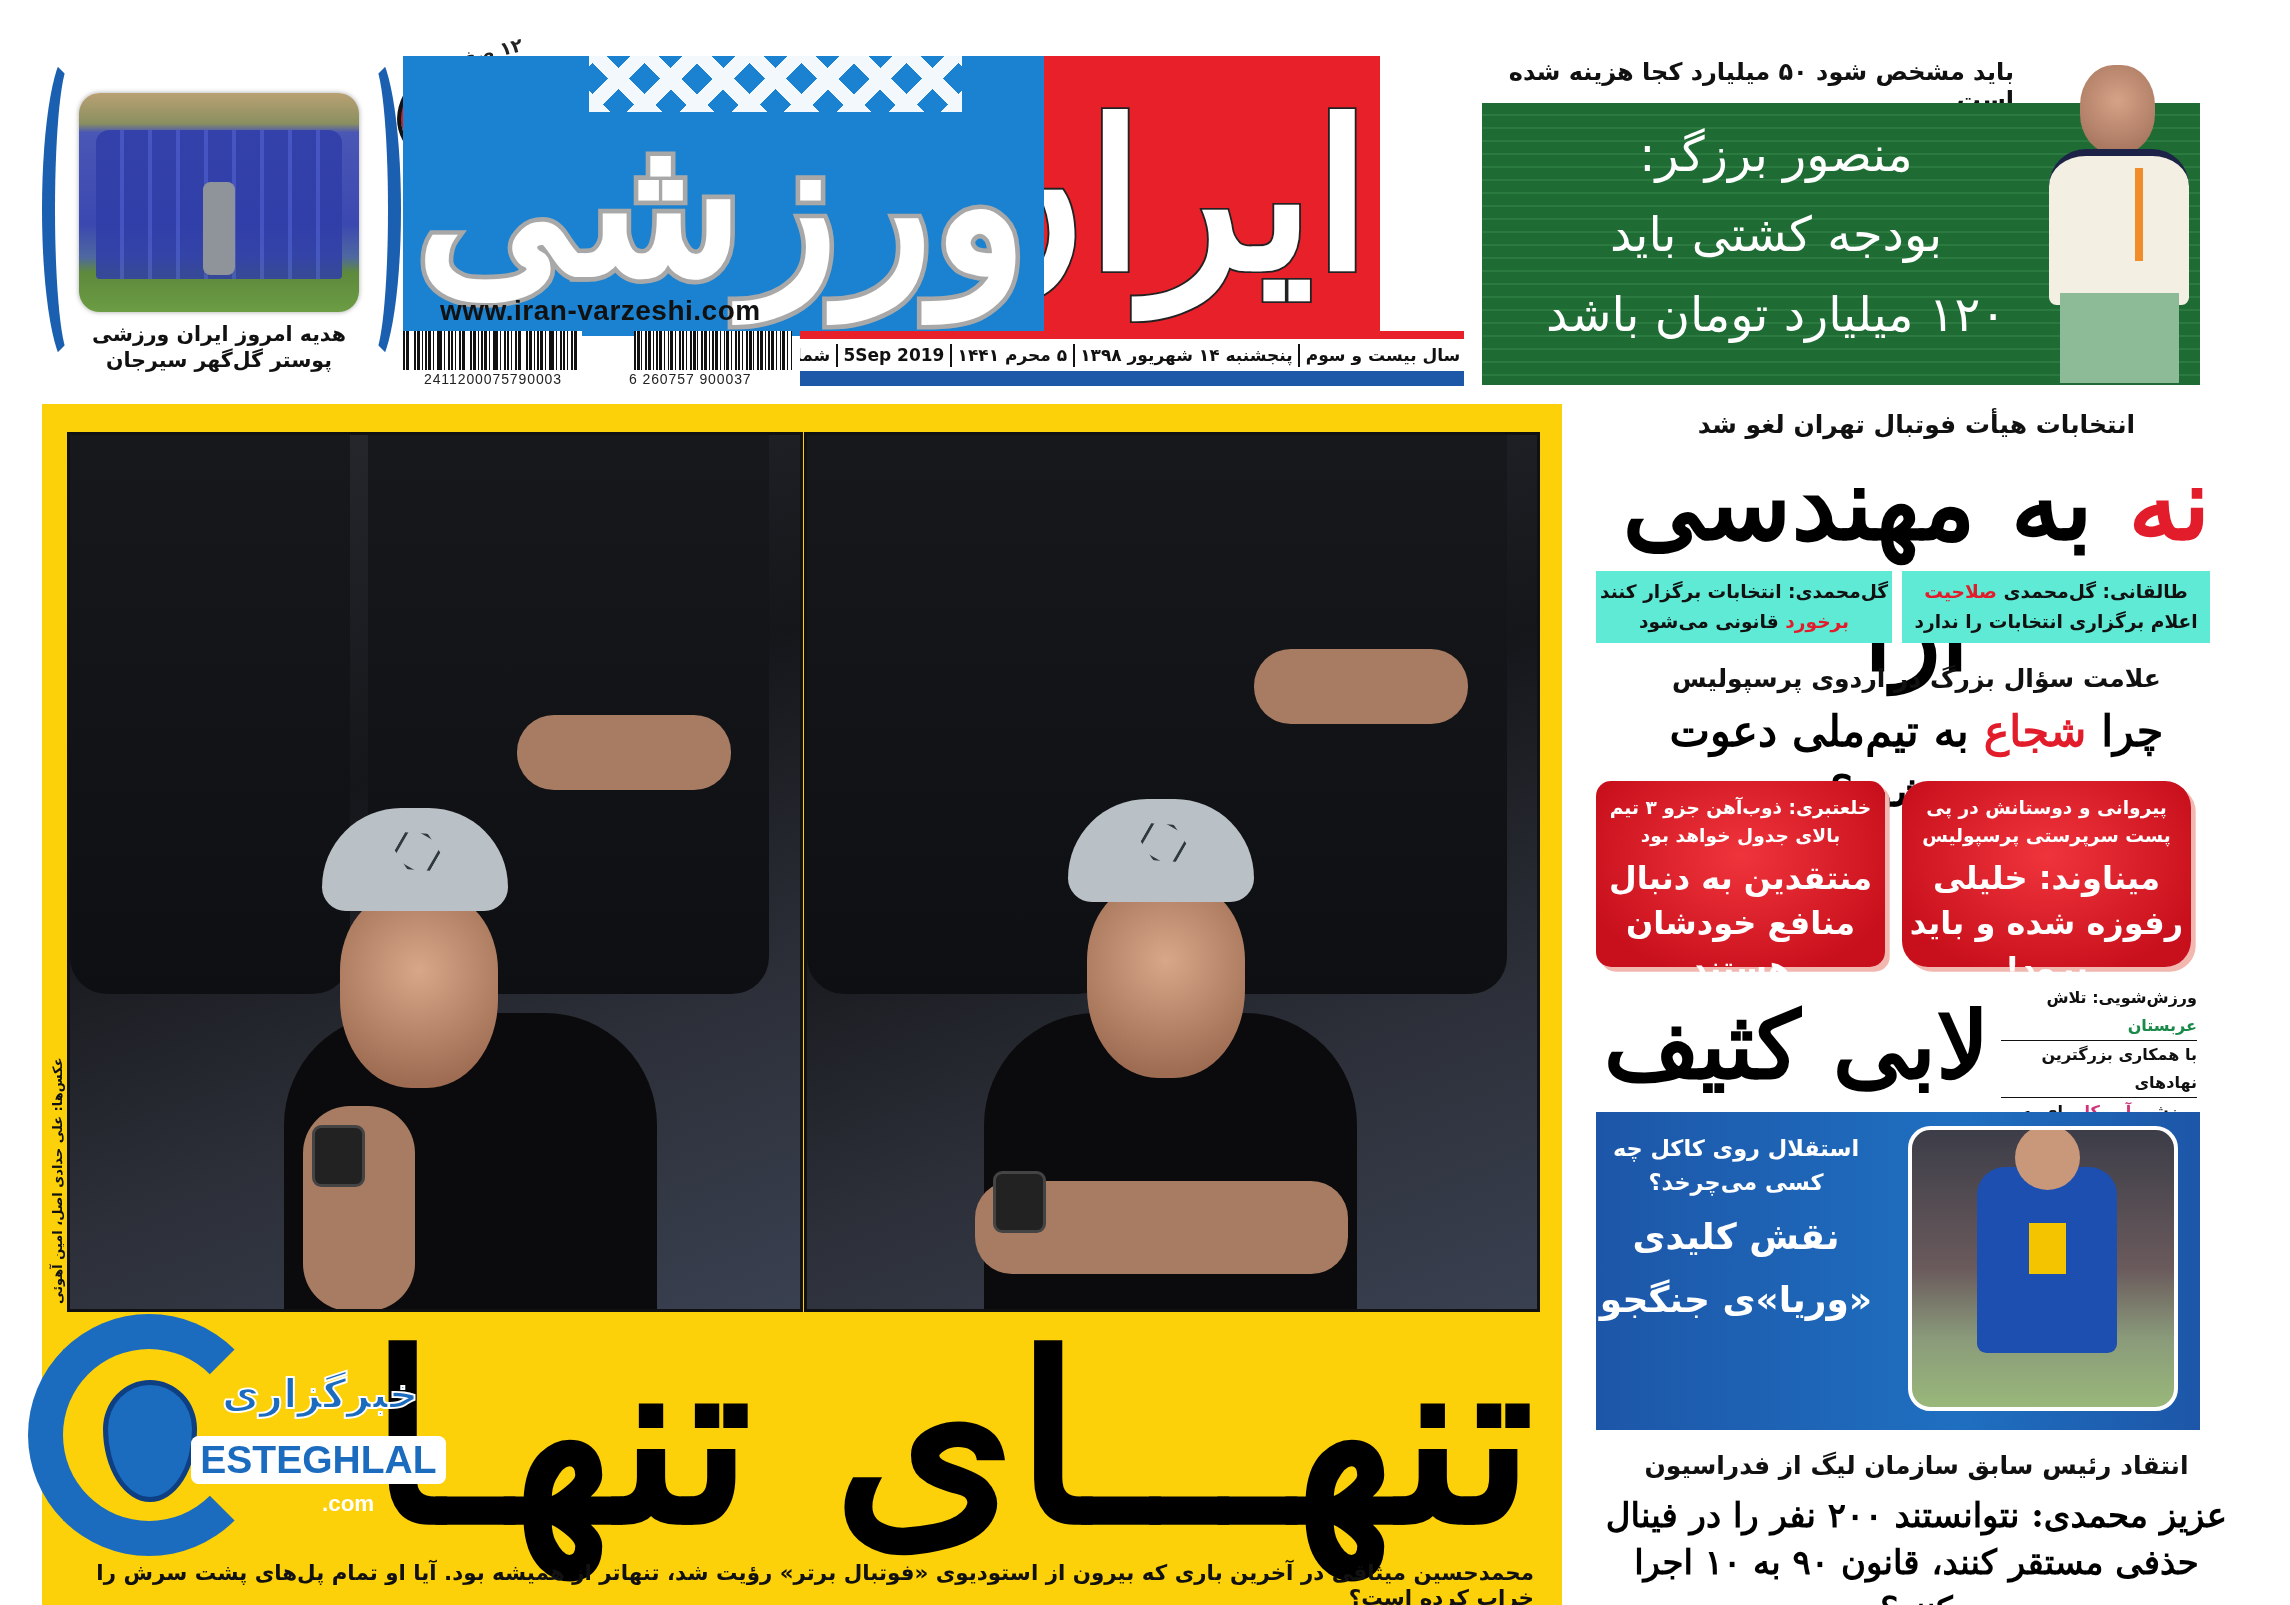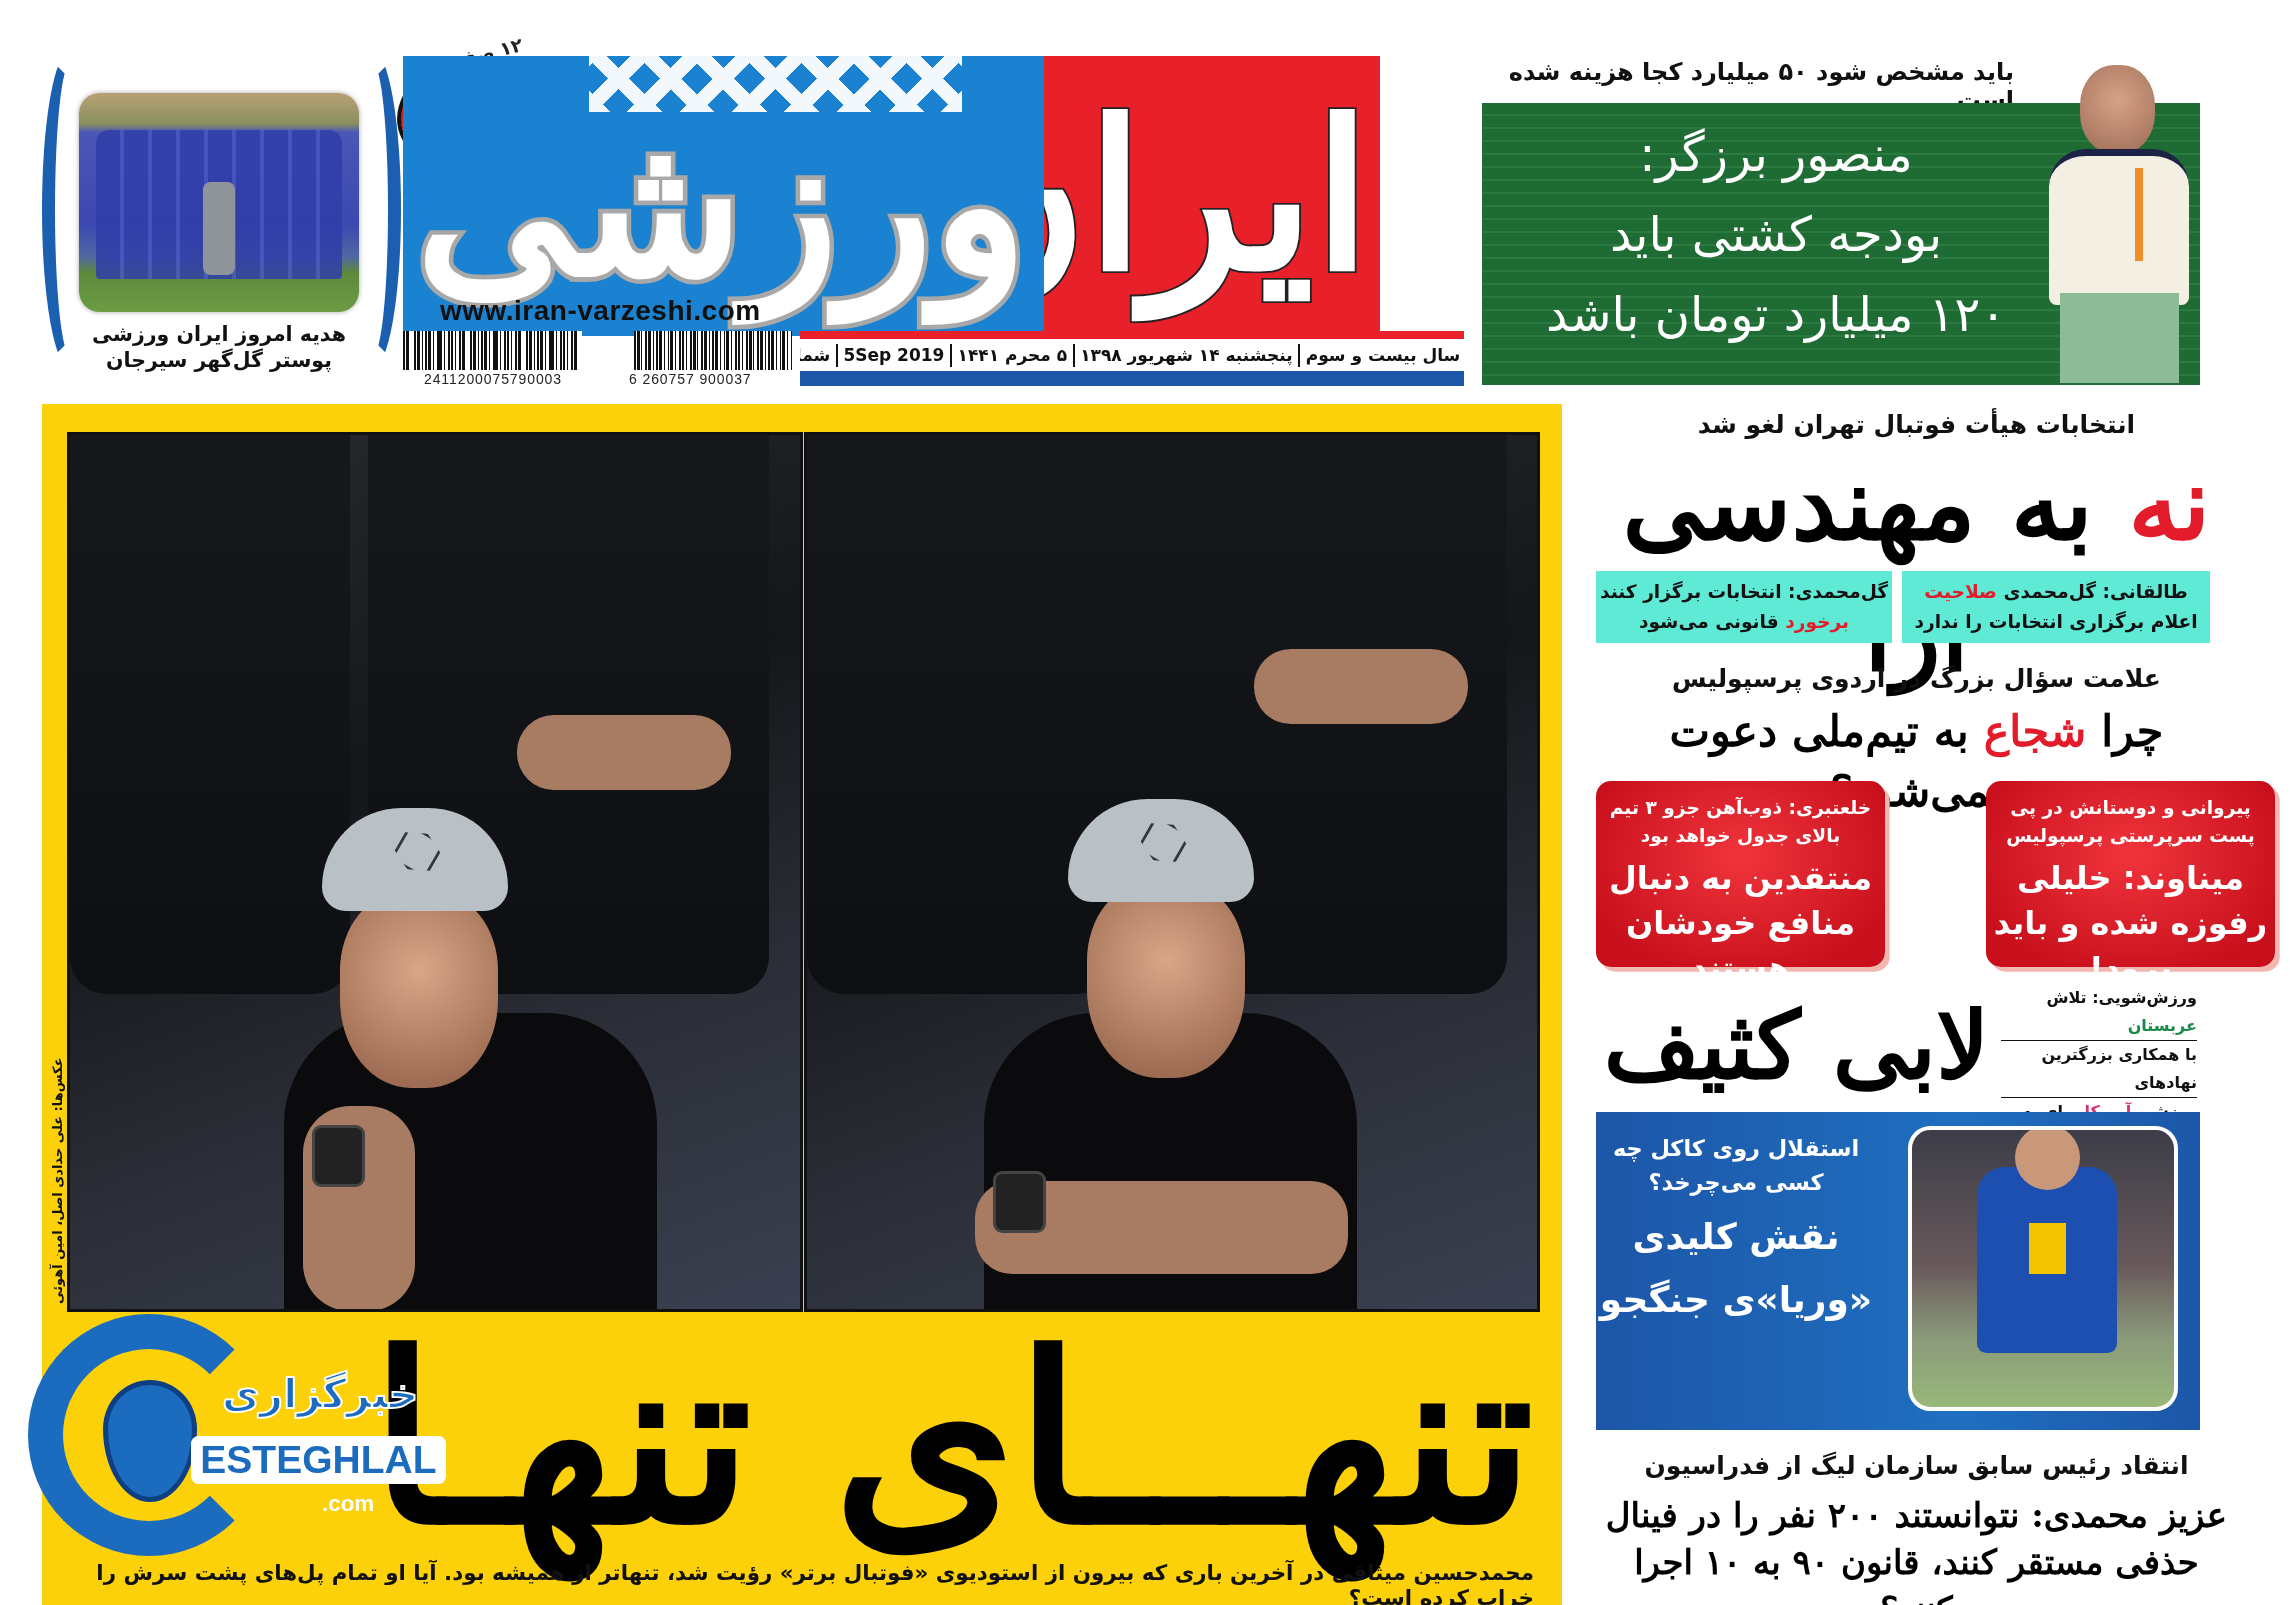--- a/index.html
+++ b/index.html
@@ -203,21 +203,21 @@
 <div class="grey-box" style="left:1596px;width:296px;">
   <span>گل‌محمدی: انتخابات برگزار کنند</span><br>
   <span class="red-t">برخورد</span><span> قانونی می‌شود</span>
 </div>
 
 <div class="abs col kick" style="top:664px;">علامت سؤال بزرگ در اردوی پرسپولیس</div>
 <div class="abs col hl-xl" style="top:701px;text-align:center;font-size:43px;line-height:60px;">
   <span>چرا </span><span class="red-t">شجاع</span><span> به تیم‌ملی دعوت نمی‌شود؟</span>
 </div>
 
-<div class="redbox" style="left:1986px;">
+<div class="redbox" style="left:1902px;border-radius:26px;">
   <div class="k">پیروانی و دوستانش در پی پست سرپرستی پرسپولیس</div>
   <div class="h">میناوند: خلیلی رفوزه شده و باید برود!</div>
 </div>
 <div class="redbox" style="left:1596px;">
   <div class="k">خلعتبری: ذوب‌آهن جزو ۳ تیم بالای جدول خواهد بود</div>
   <div class="h">منتقدین به دنبال منافع خودشان هستند</div>
 </div>
 
 <div class="abs hl-xl" style="left:1596px;top:988px;width:401px;text-align:center;font-size:93px;line-height:116px;direction:rtl;">لابی کثیف</div>
 <div class="lobby-side">

